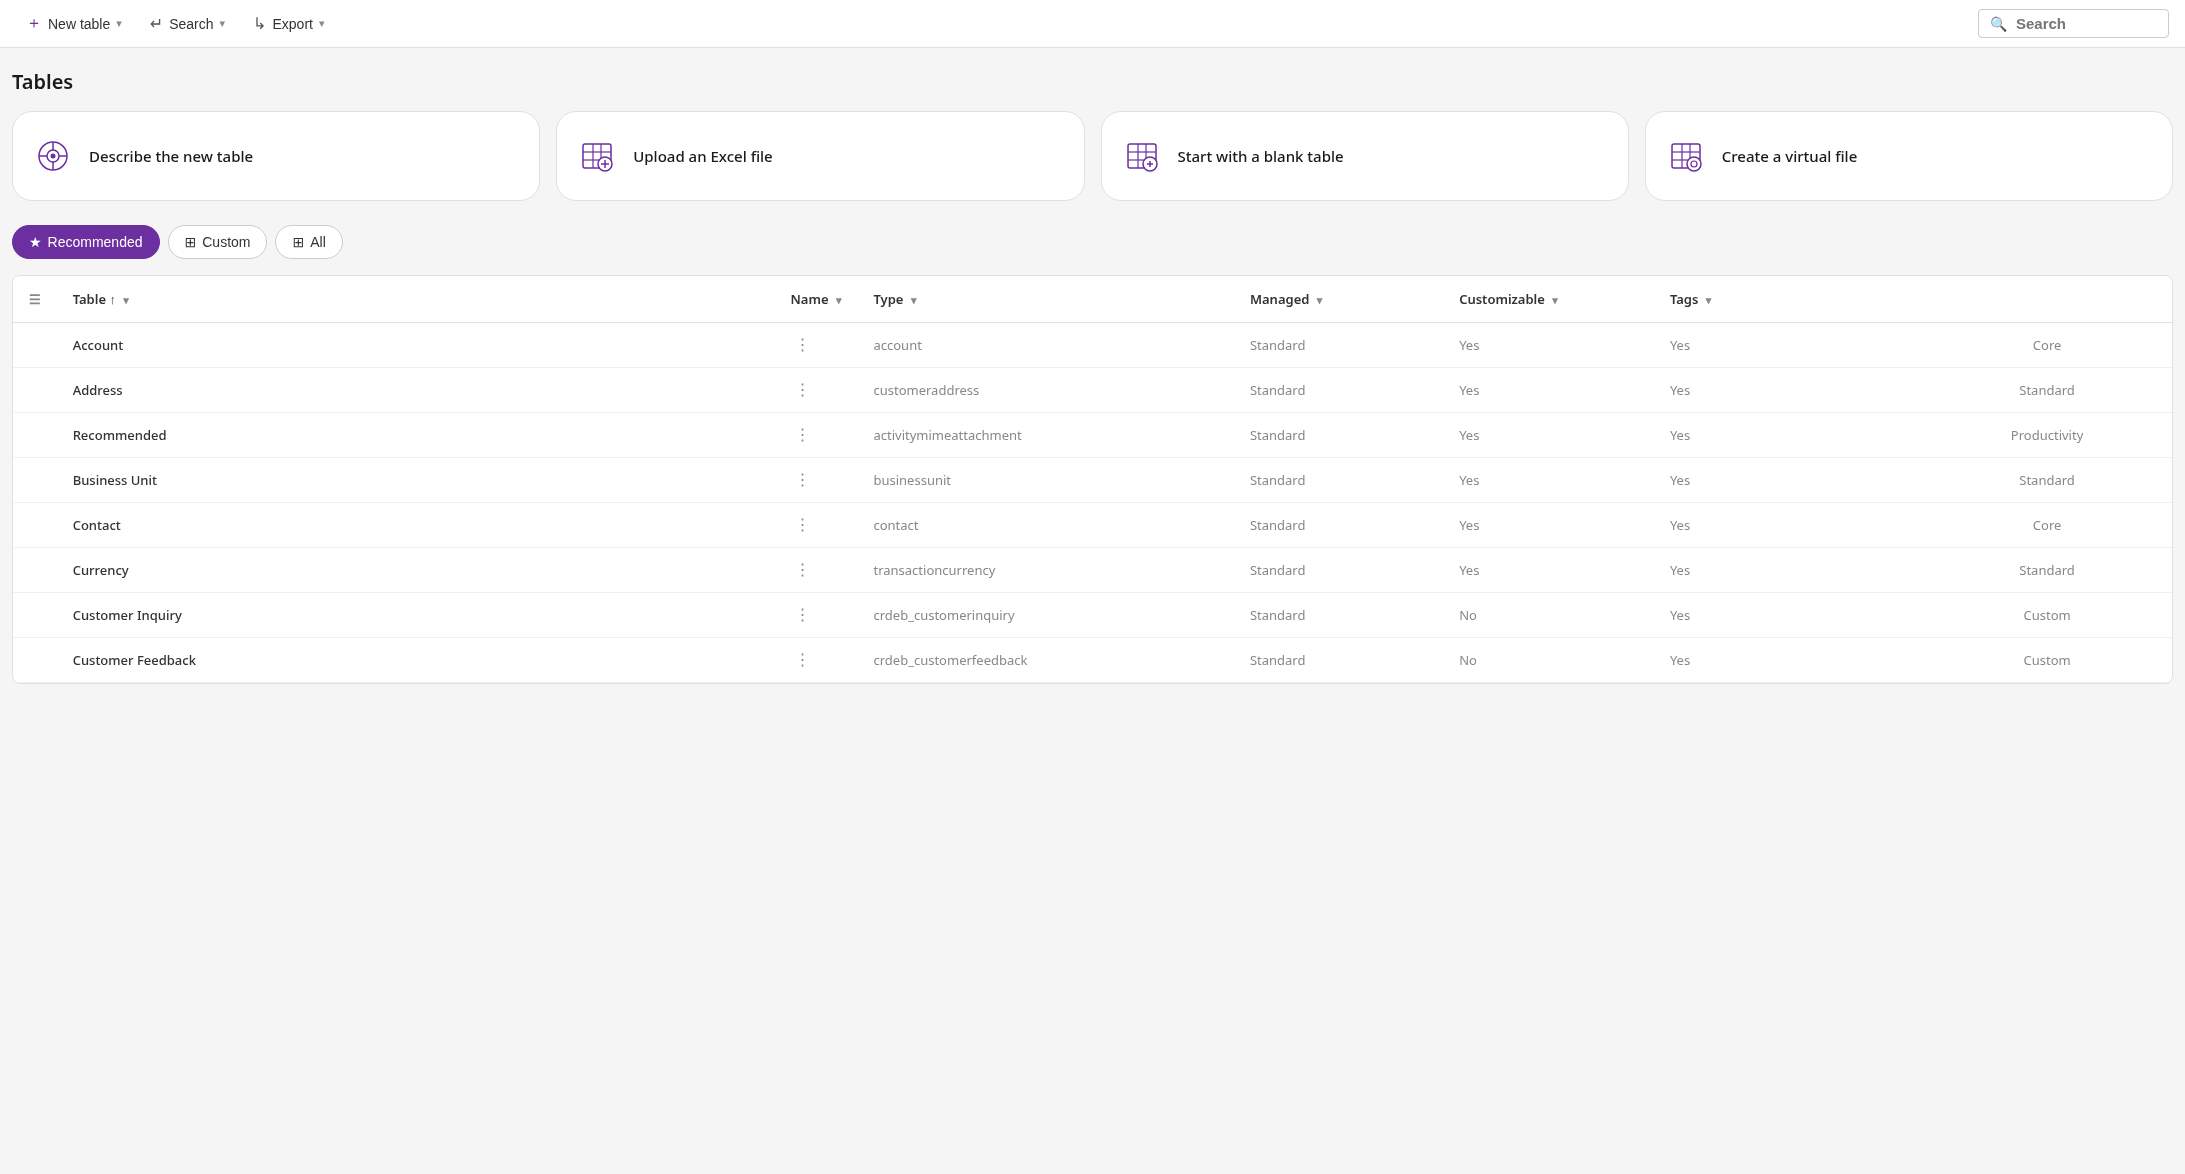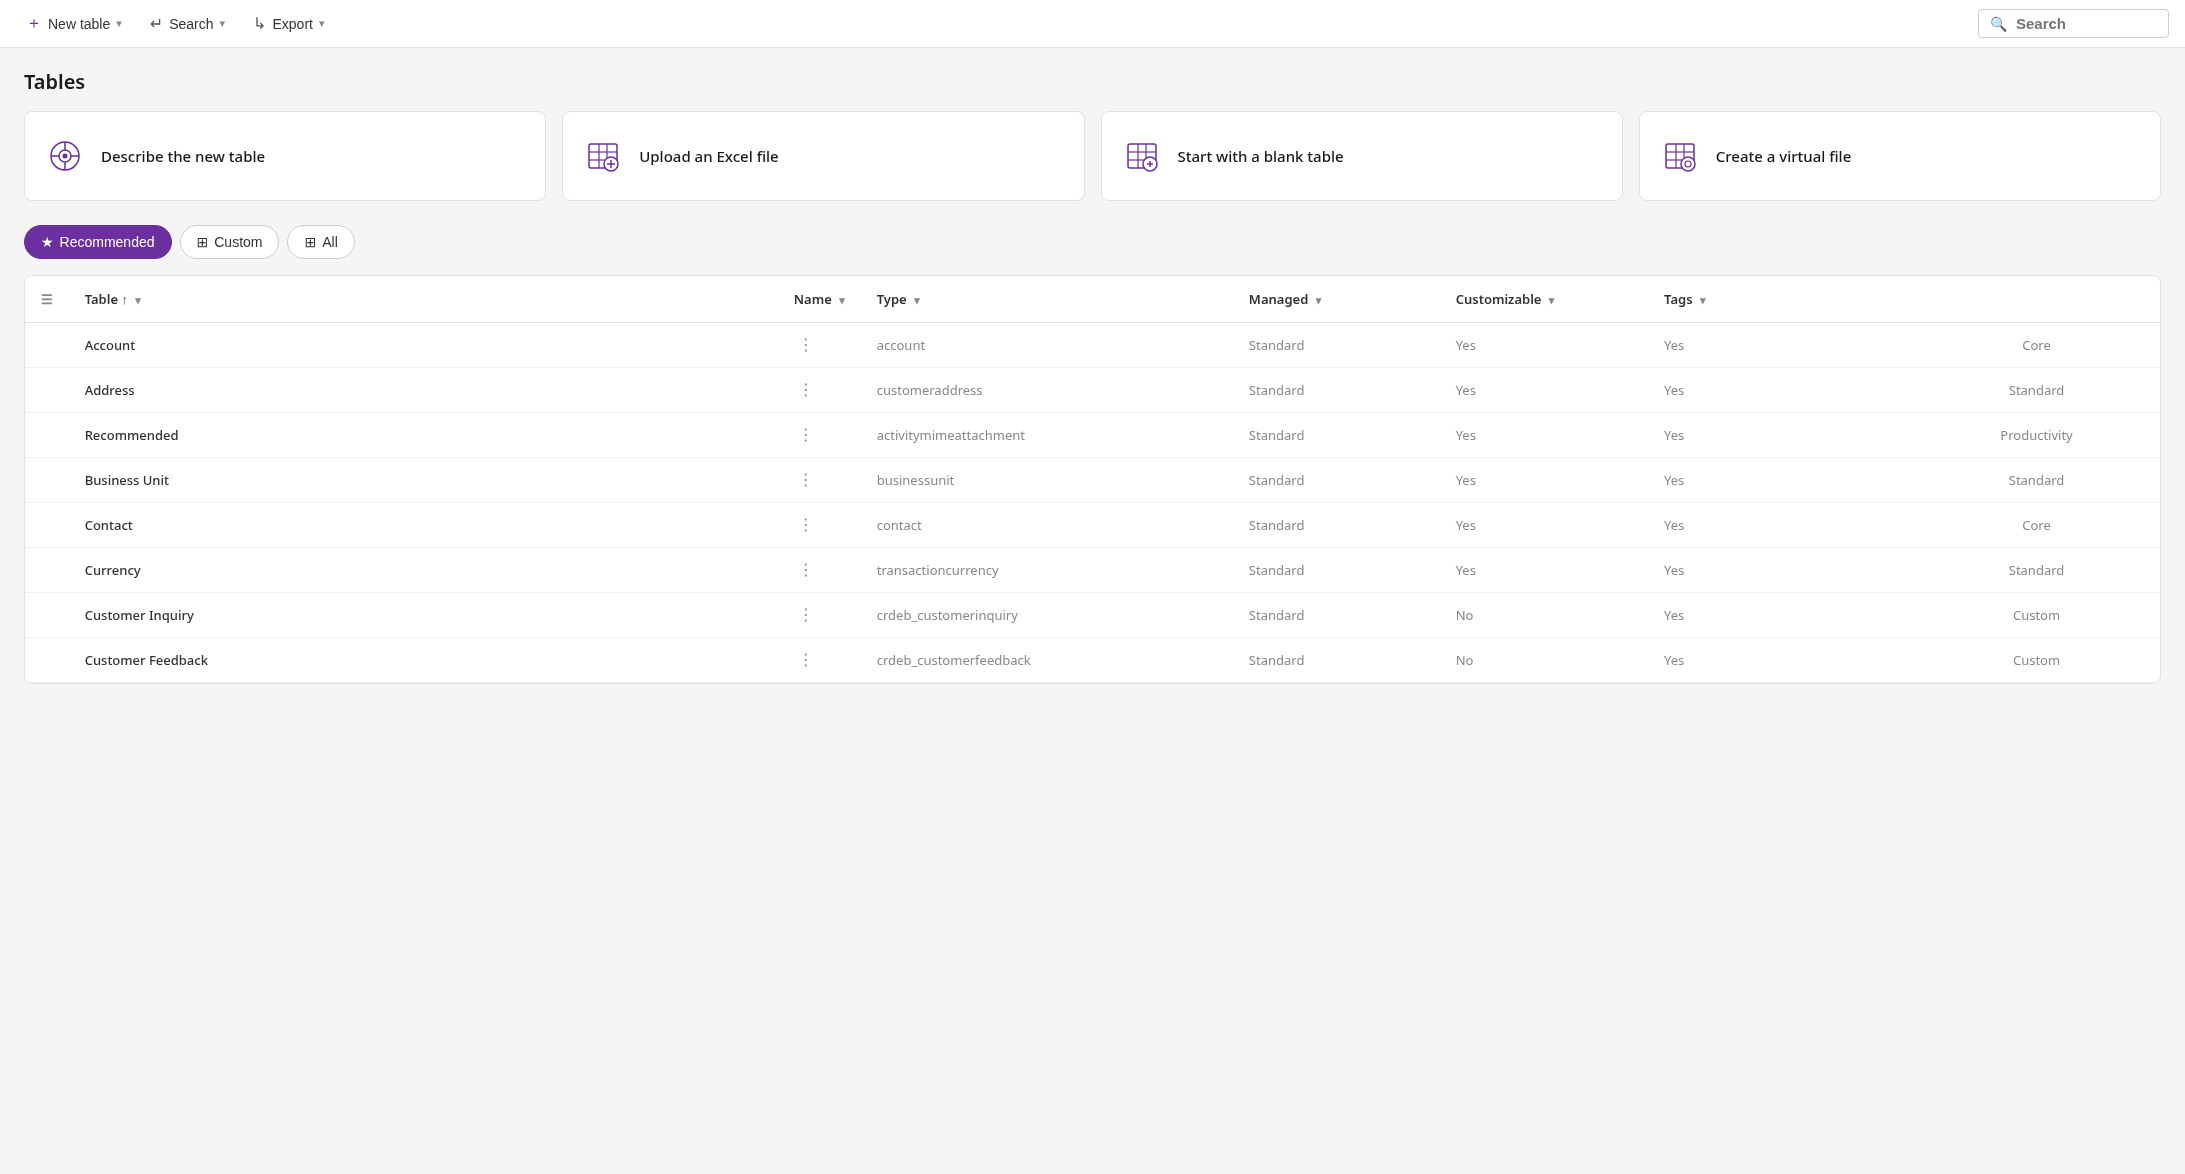--- a/index.html
+++ b/index.html
@@ -48,40 +48,40 @@
       border: none;
       outline: none;
       font-size: 15px;
       background: transparent;
       width: 140px;
       font-weight: bold;
     }
 
     
     .main-content {
-      padding: 20px 24px;
+      padding: 20px 12px;
     }
     .page-title {
       font-size: 20px;
       font-weight: 600;
       margin-bottom: 16px;
       color: #1a1a1a;
     }
 
     
     .cards-row {
       display: flex;
       gap: 16px;
       margin-bottom: 24px;
     }
     .card {
       flex: 1;
       background: #fff;
       border: 1px solid #e0e0e0;
-      border-radius: 8px;
+      border-radius: 20px;
       padding: 24px 20px;
       display: flex;
       align-items: center;
       gap: 16px;
       cursor: pointer;
       transition: box-shadow 0.15s;
       min-height: 90px;
     }
     .card-icon {
       width: 40px;

